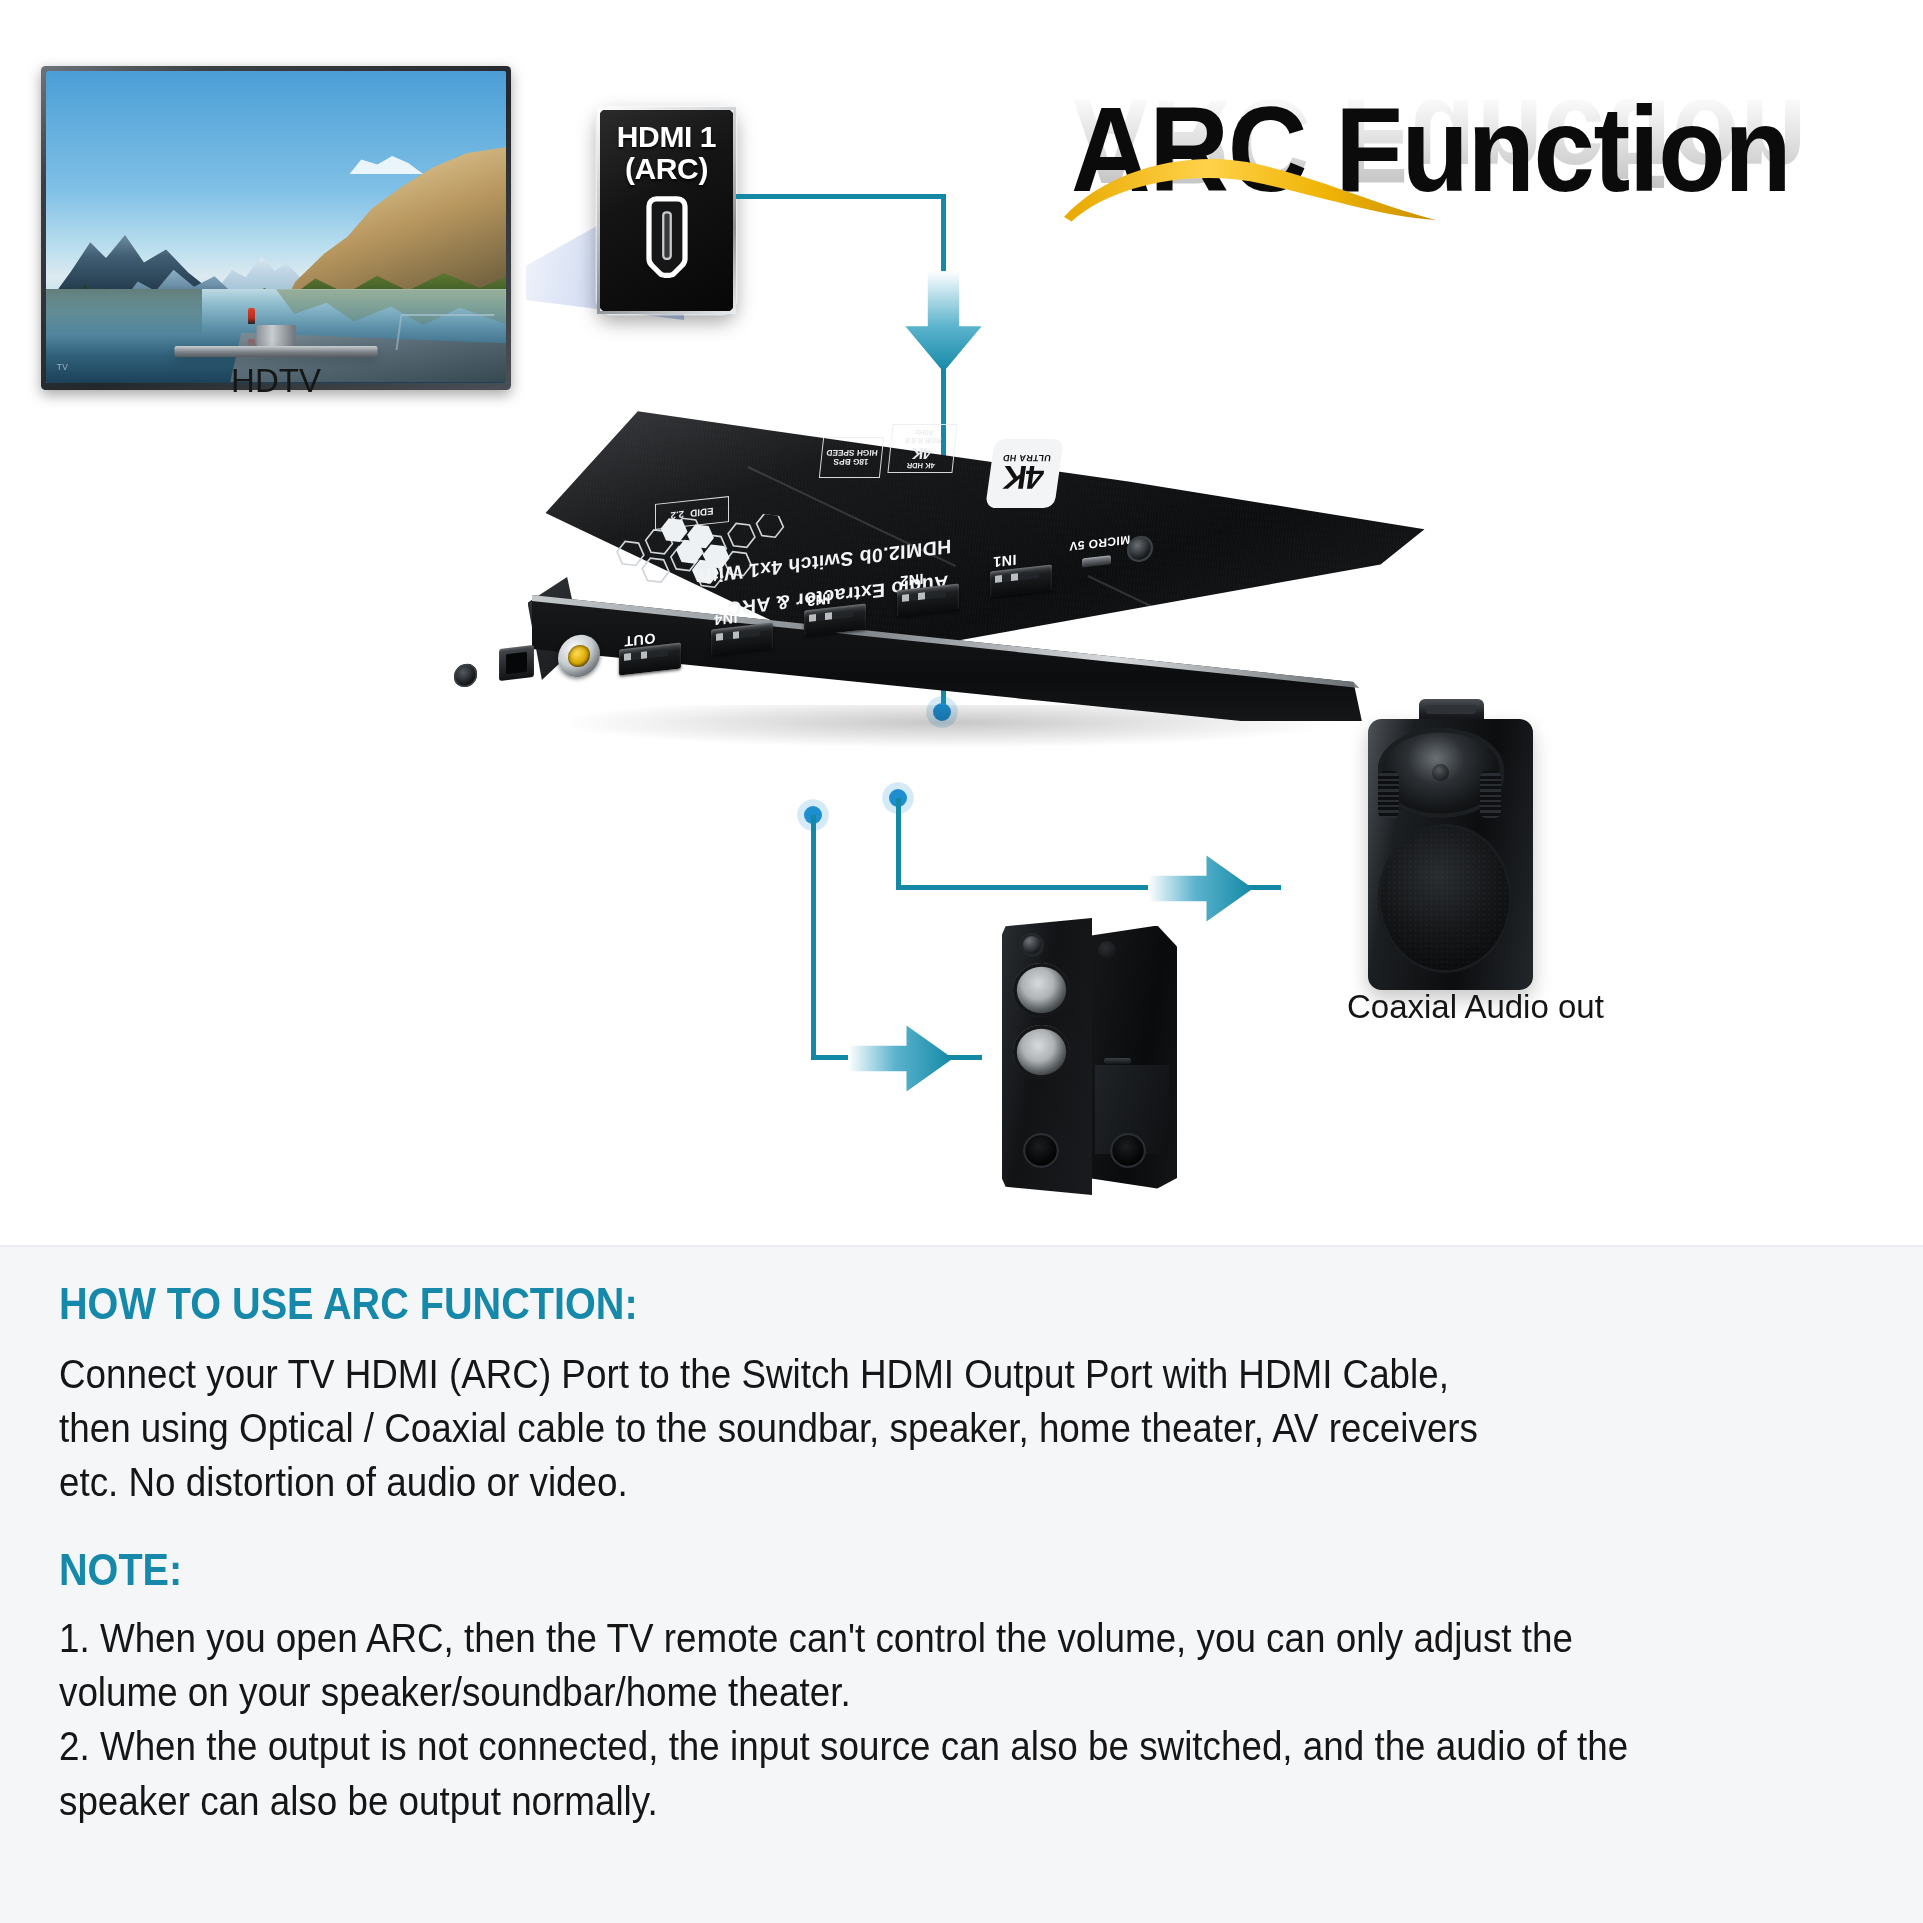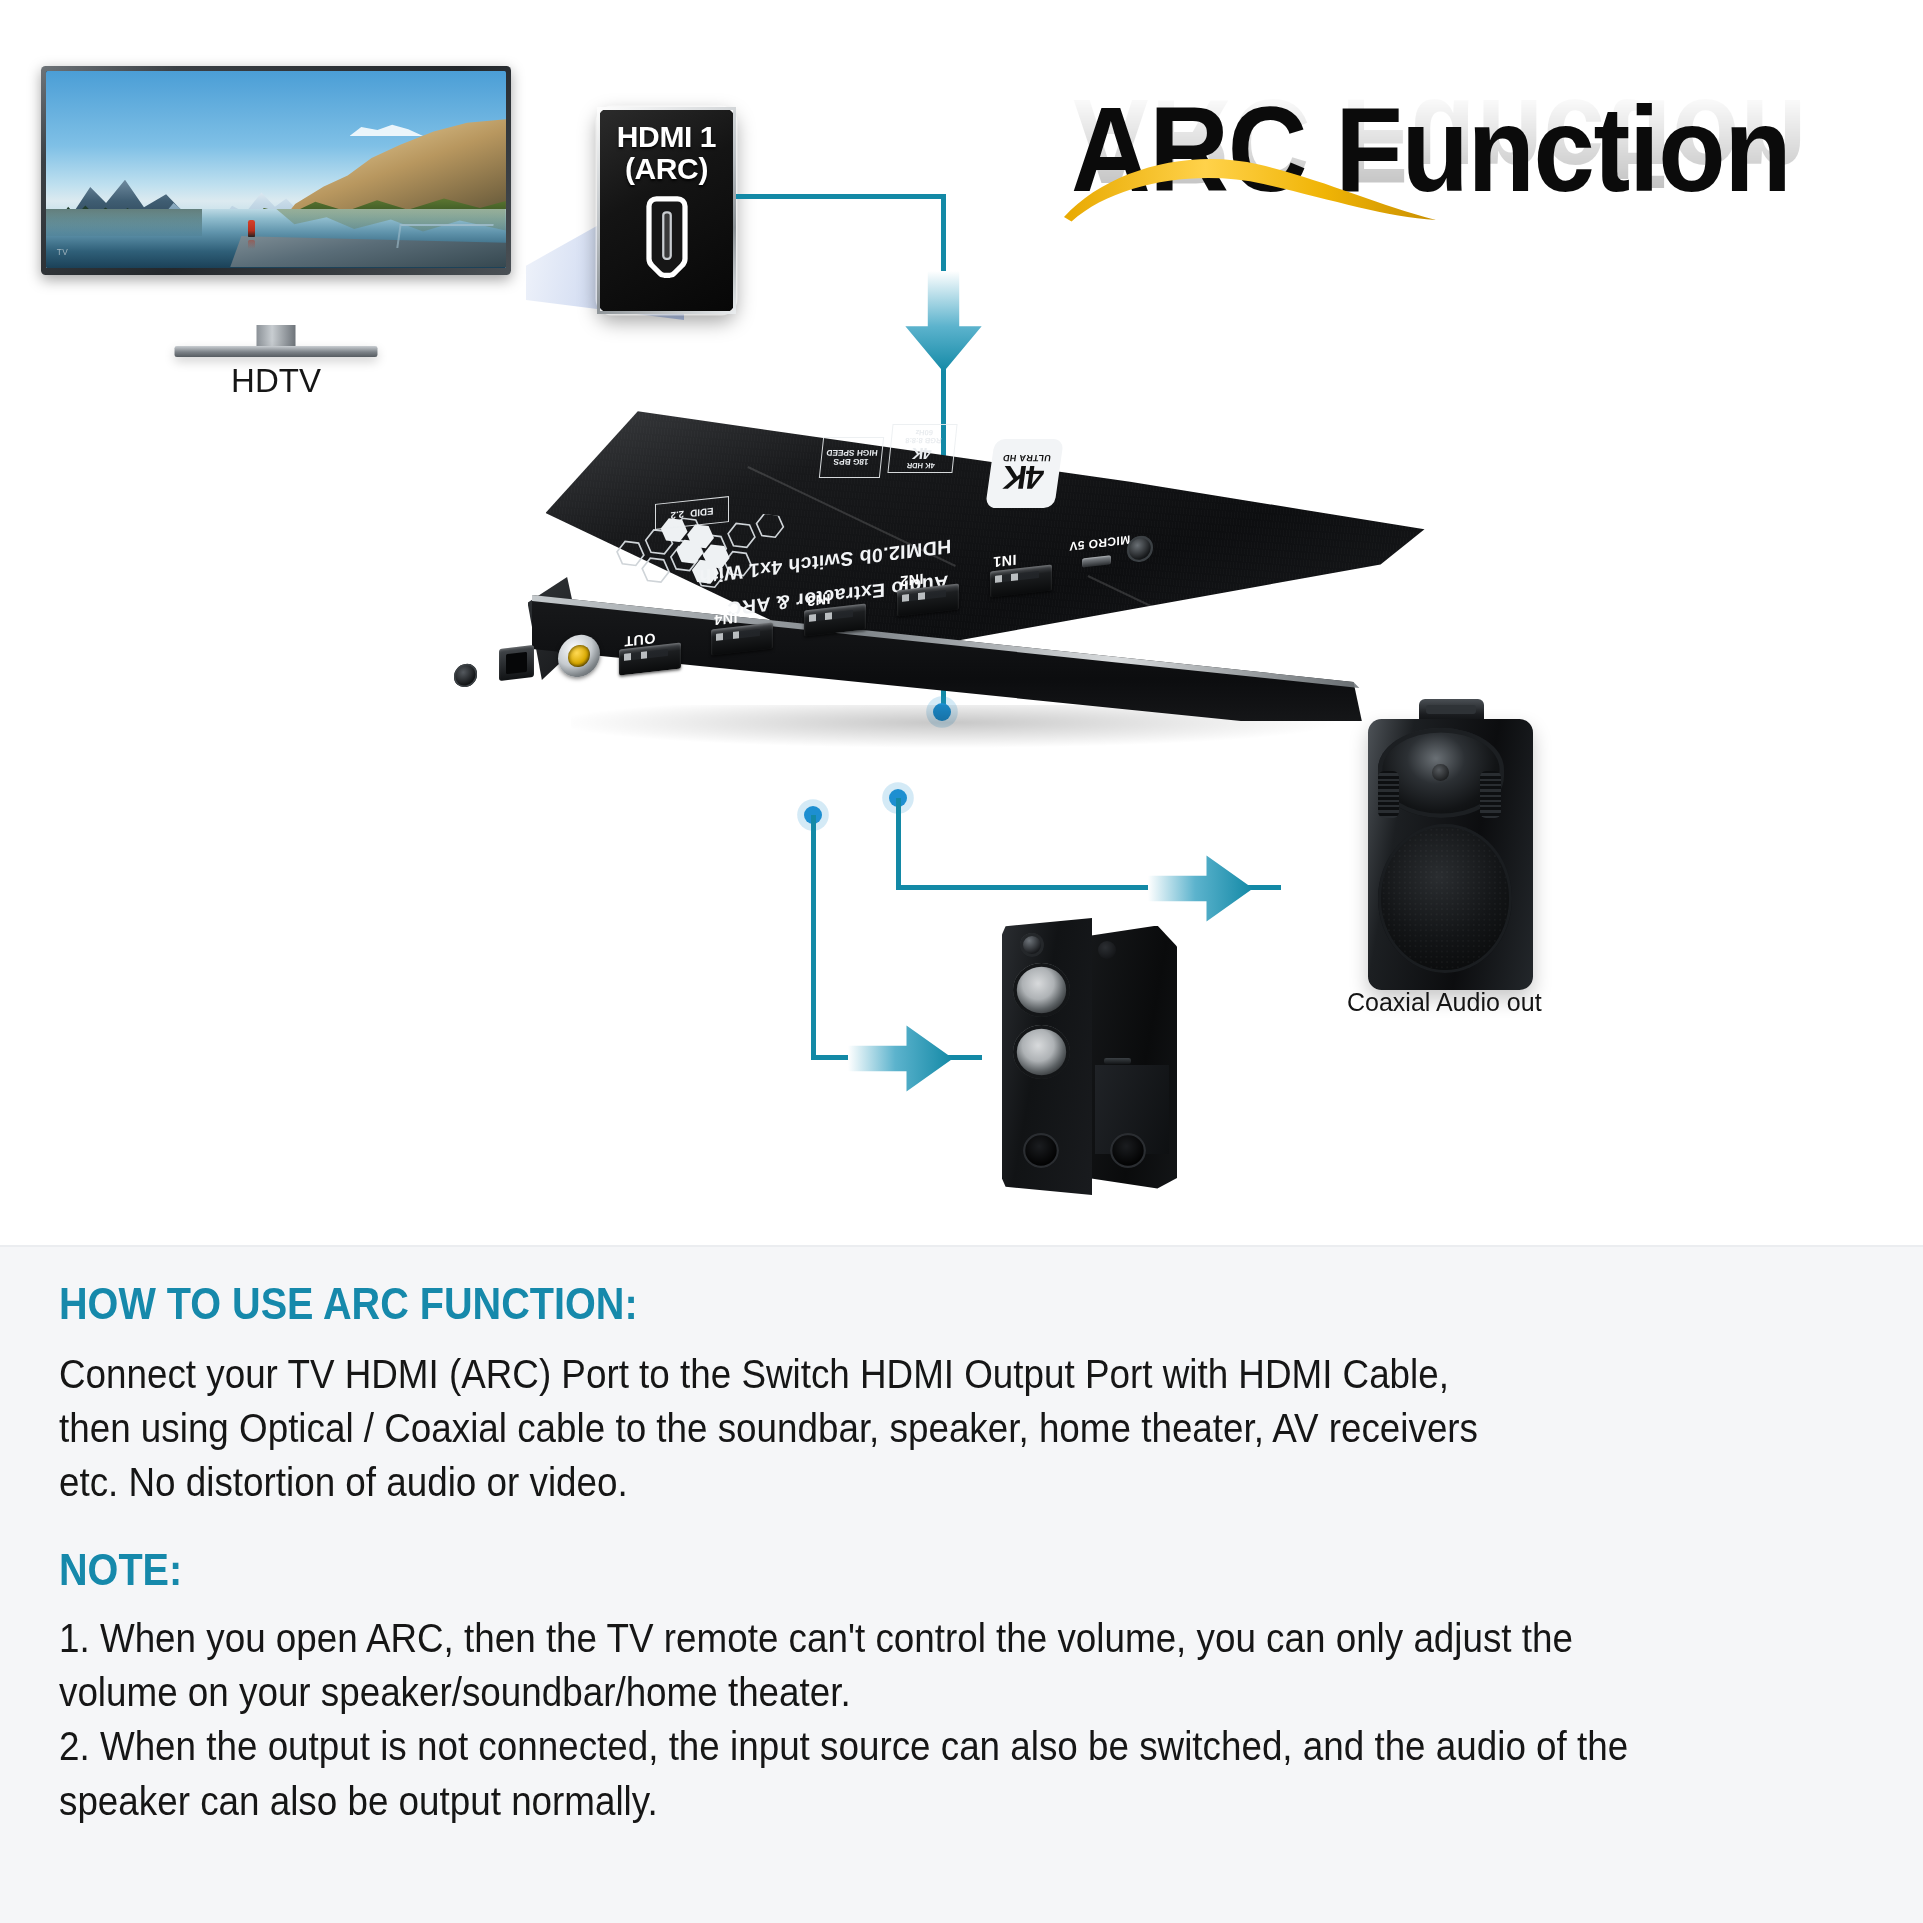--- a/index.html
+++ b/index.html
@@ -8,21 +8,21 @@
     background:#ffffff;
     font-family:"Liberation Sans",sans-serif;
     overflow:hidden;
     position:relative;
   }
   .stage{position:absolute;inset:0;}
 
   
   .tv{position:absolute;left:41px;top:66px;width:470px;height:293px;}
   .tv-bezel{
-    position:absolute;left:0;top:0;width:470px;height:209px;
+    position:absolute;left:0;top:0;width:470px;height:324px;
     background:linear-gradient(145deg,#6e7479 0%,#3b4045 18%,#24282c 55%,#4a5055 100%);
     border-radius:4.5px;padding:5.3px;box-sizing:border-box;
     box-shadow:0 4.5px 13.5px rgba(0,0,0,.35);
   }
   .tv-screen{
     position:absolute;left:5.3px;top:5.3px;right:5.3px;bottom:7.5px;
     border-radius:1.5px;overflow:hidden;background:#0a1c2c;
   }
   
   .sky{position:absolute;inset:0;background:linear-gradient(180deg,#4b9ed6 0%,#7fc0e6 38%,#bfe0ef 58%,#dceaf0 66%,#cfe4ec 70%);}
@@ -232,21 +232,21 @@
     background:radial-gradient(circle at 40% 35%,#54595e,#131517 62%,#000 100%);
     box-shadow:inset 0 0 0 1.5px #3d4246;transform:skewY(-6.5deg);
   }
 
   
   .ln{position:absolute;background:#1389a6;}
   .dot{position:absolute;width:18px;height:18px;border-radius:50%;background:#1d8fd1;
     box-shadow:0 0 0 6.8px rgba(41,150,210,.20);}
 
   
-  .spk-label{position:absolute;font-size:25px;color:#141414;white-space:nowrap;}
+  .spk-label{position:absolute;font-size:33px;color:#141414;white-space:nowrap;}
 
   
   .panel{
     position:absolute;left:0;top:1245px;width:1924px;height:679px;
     background:#f5f6f8;border-top:2.3px solid #ebedf0;
   }
   .h-teal{
     position:absolute;color:#1689ab;font-weight:bold;font-size:44px;letter-spacing:0px;
     transform:scaleX(.9);transform-origin:left center;white-space:nowrap;
   }

